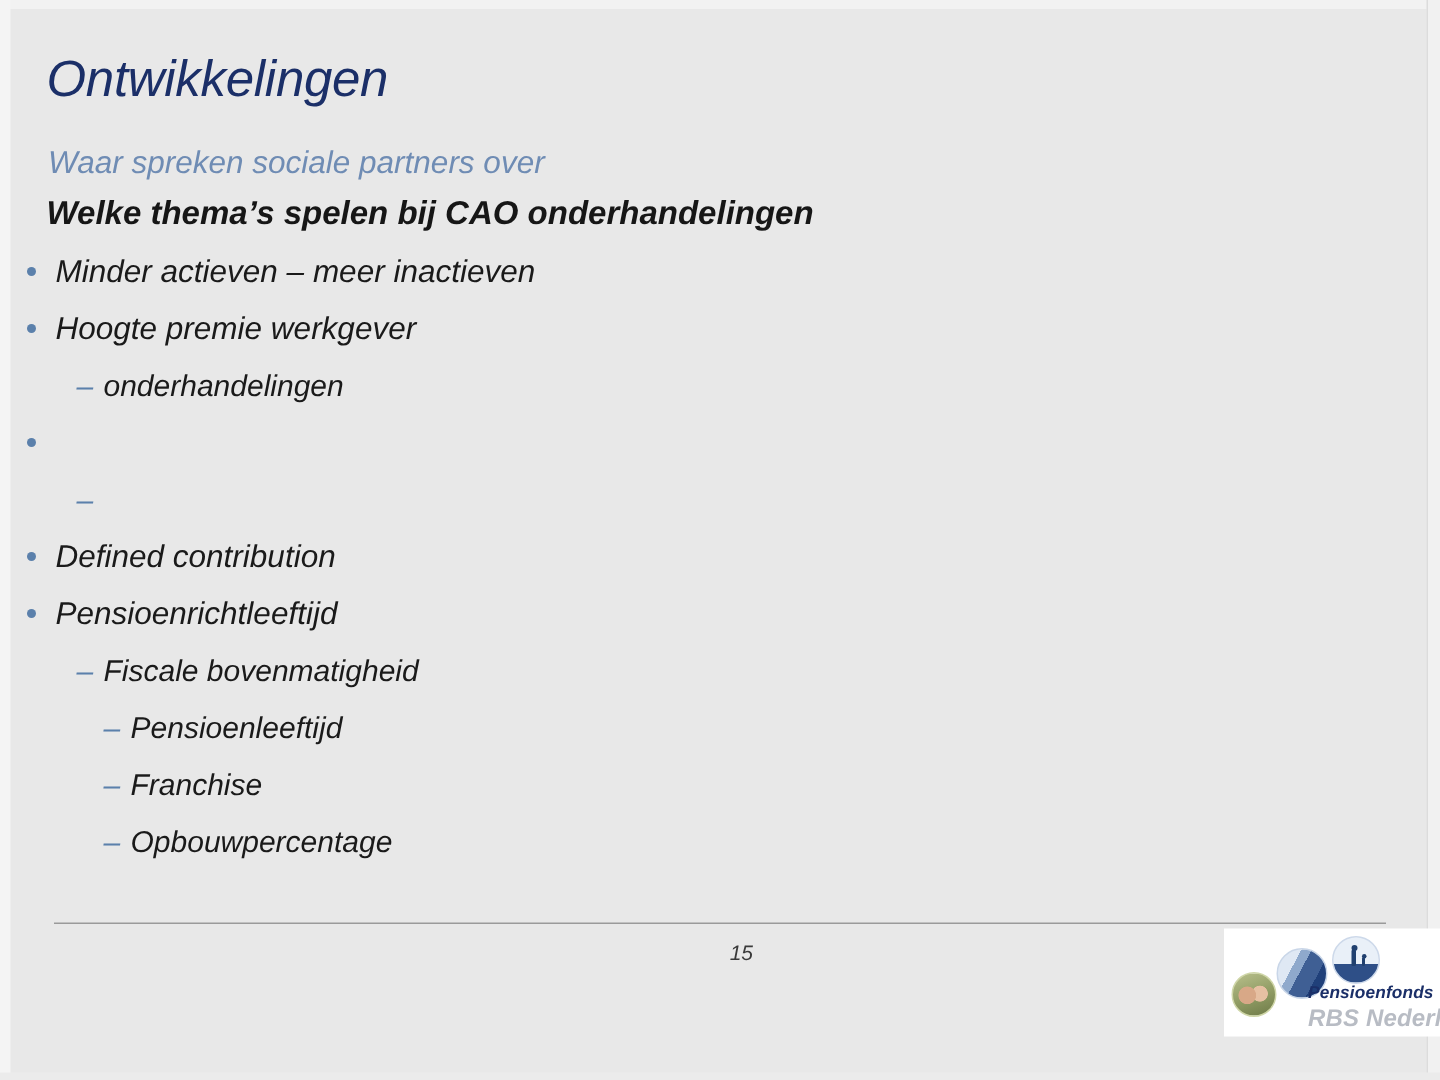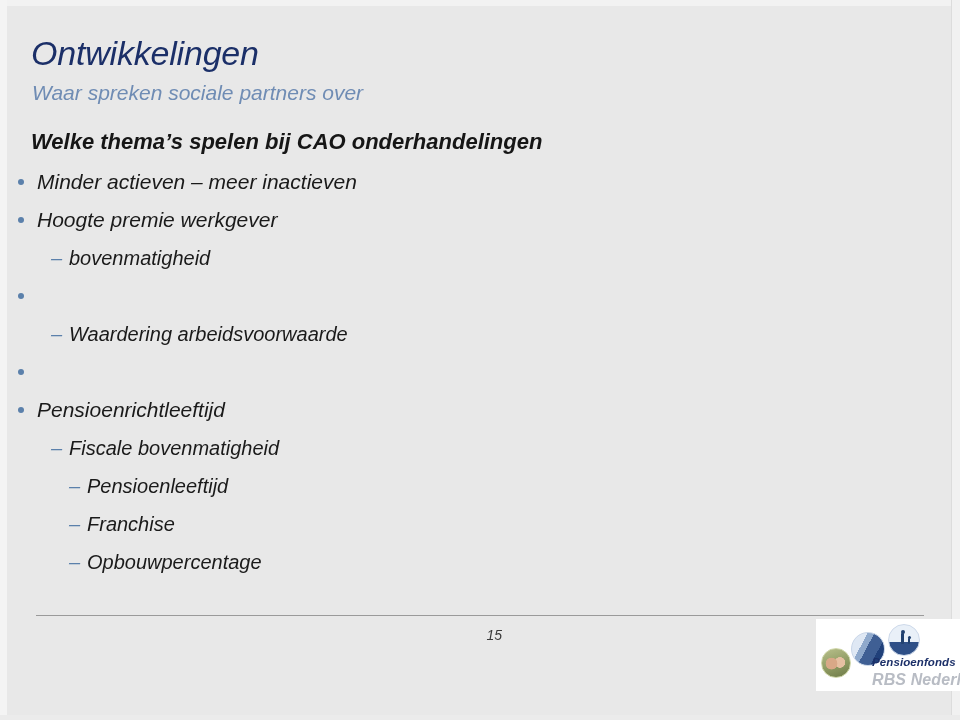--- a/index.html
+++ b/index.html
@@ -58,21 +58,21 @@
     top: 34px;
     font-size: 34px;
     line-height: 38px;
     color: #1b2f68;
     letter-spacing: -0.2px;
     white-space: nowrap;
   }
   .subtitle {
     position: absolute;
     left: 32px;
-    top: 80px;
+    top: 96px;
     font-size: 21px;
     line-height: 25px;
     color: #6f8cb4;
     white-space: nowrap;
   }
   .lead {
     position: absolute;
     left: 31px;
     top: 128px;
     font-size: 22px;
@@ -283,34 +283,34 @@
       <span class="txt">Minder actieven – meer inactieven</span>
     </div>
 
     <div class="li lvl1">
       <span class="marker"><span class="dot"></span></span>
       <span class="txt">Hoogte premie werkgever</span>
     </div>
 
     <div class="li lvl2">
       <span class="marker">–</span>
-      <span class="txt">bovenmatigheid</span>
+      <span class="txt">onderhandelingen</span>
     </div>
 
     <div class="li lvl1">
       <span class="marker"><span class="dot"></span></span>
     </div>
 
     <div class="li lvl2">
       <span class="marker">–</span>
-      <span class="txt">Waardering arbeidsvoorwaarde</span>
-    </div>
-
-    <div class="li lvl1">
-      <span class="marker"><span class="dot"></span></span>
+    </div>
+
+    <div class="li lvl1">
+      <span class="marker"><span class="dot"></span></span>
+      <span class="txt">Defined contribution</span>
     </div>
 
     <div class="li lvl1">
       <span class="marker"><span class="dot"></span></span>
       <span class="txt">Pensioenrichtleeftijd</span>
     </div>
 
     <div class="li lvl2">
       <span class="marker">–</span>
       <span class="txt">Fiscale bovenmatigheid</span>

